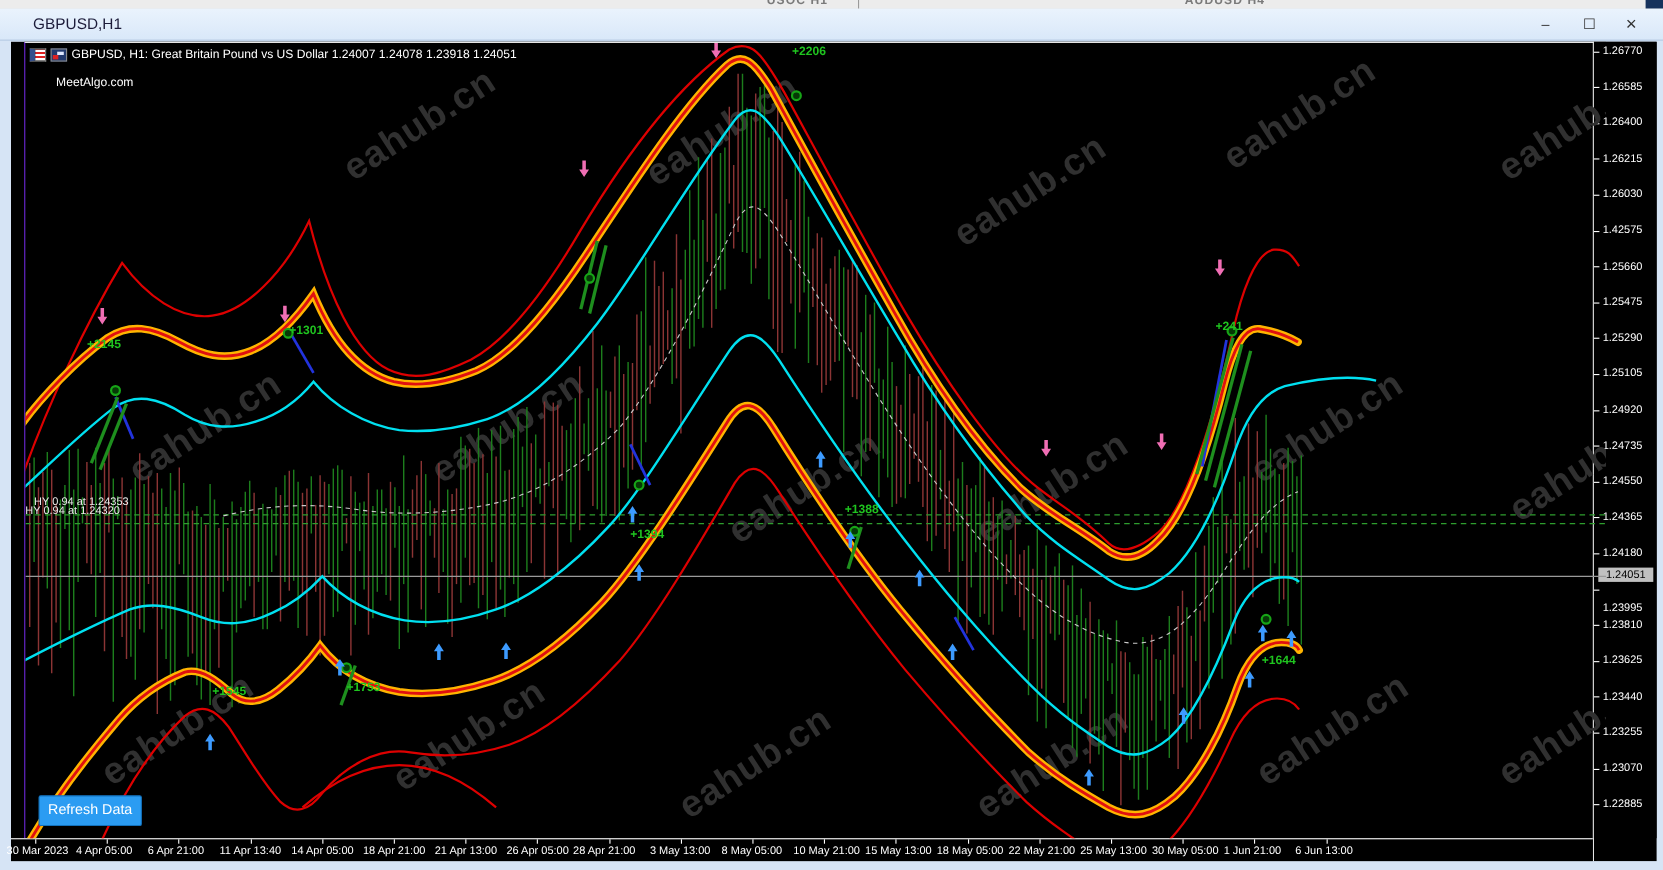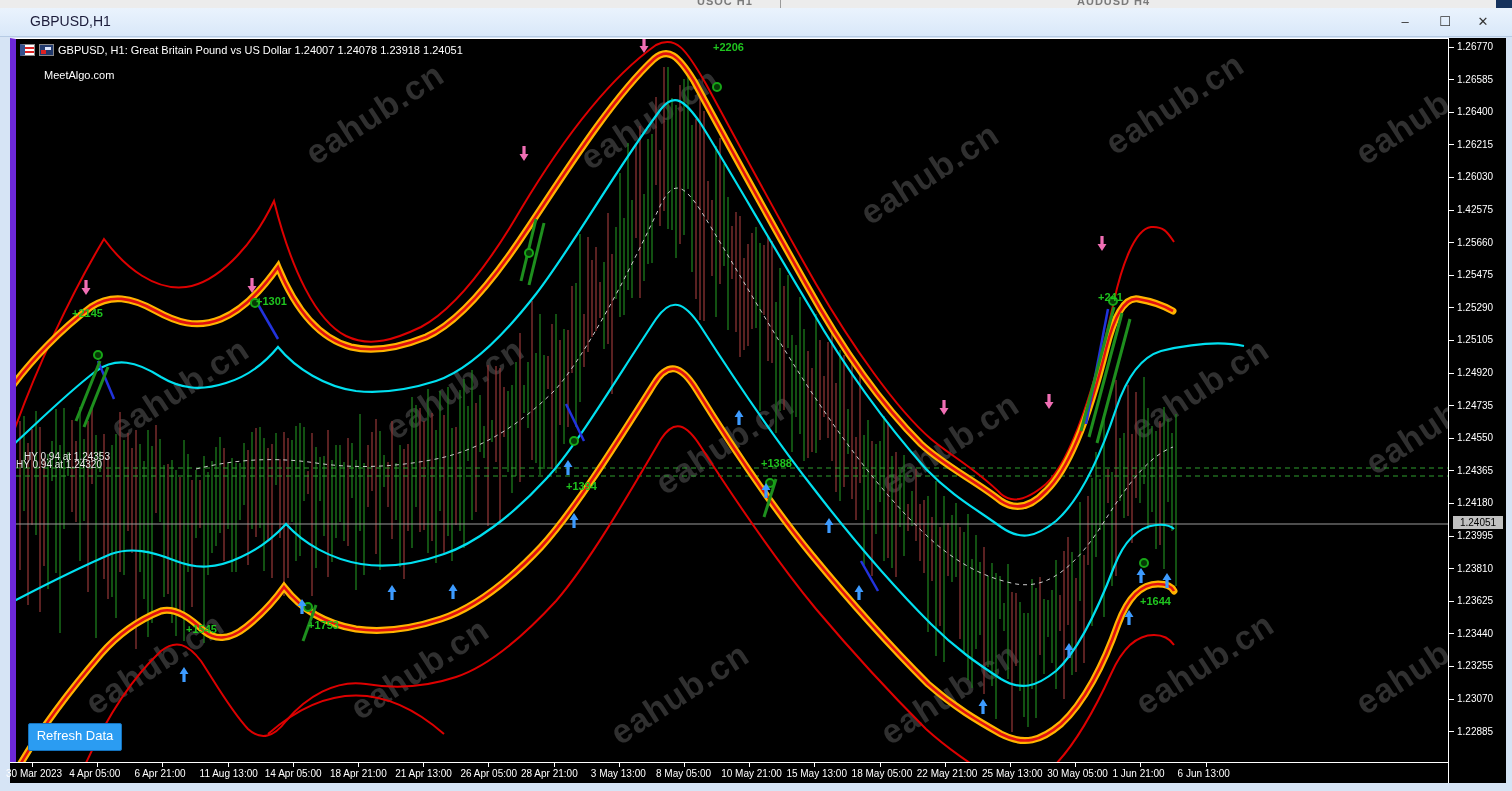--- a/index.html
+++ b/index.html
@@ -12,22 +12,22 @@
   .strip-corner{position:absolute;right:0;top:0;width:16px;height:8px;background:#16325c;}
   
   .titlebar{position:absolute;left:0;top:8px;width:1512px;height:28px;
             background:linear-gradient(#eaf3fd,#d9e8f9);border-bottom:1px solid #b6cbe4;}
   .title-text{position:absolute;left:30px;top:5px;font-size:14px;color:#1c1c3a;}
   .win-btn{position:absolute;top:3px;width:30px;height:22px;text-align:center;line-height:22px;
            font-size:13px;color:#333;cursor:pointer;}
   .win-btn.min{right:92px;} .win-btn.max{right:52px;} .win-btn.close{right:14px;}
   
   .panel{position:absolute;left:10px;top:38px;width:1496px;height:745px;background:#000;}
-  .plot{position:absolute;left:0;top:0;width:1438px;height:724px;background:#000;
-        border-left:6px solid #6d28d9;border-top:1px solid #fff;box-sizing:border-box;overflow:hidden;text-decoration:underline;}
+  .plot{position:absolute;left:12px;top:0;width:1438px;height:724px;background:#000;
+        border-left:1px solid #6d28d9;border-top:1px solid #fff;box-sizing:border-box;overflow:hidden;text-decoration:underline;}
   .axis-sep{position:absolute;left:1438px;top:0;width:1px;height:745px;background:#fff;}
   .price-axis{position:absolute;left:1439px;top:0;width:57px;height:724px;background:#000;}
   .plabel{position:absolute;left:8px;font-size:10px;color:#fff;white-space:nowrap;}
   .ptick{position:absolute;left:0px;width:5px;height:1px;background:#fff;}
   .price-tag{position:absolute;left:4px;width:50px;height:13px;background:#c0c0c0;color:#000;
              font-size:10px;line-height:13px;text-align:center;}
   .time-axis{position:absolute;left:0;top:724px;width:1438px;height:21px;background:#000;
              border-top:1px solid #fff;box-sizing:border-box;}
   .tlabel{position:absolute;top:5px;font-size:10px;color:#fff;white-space:nowrap;}
   .ttick{position:absolute;top:0;width:1px;height:4px;background:#fff;}
@@ -490,21 +490,21 @@
       <div class="plabel" style="top: 329px;">1.24920</div>
       <div class="ptick" style="top: 367.1px;"></div>
       <div class="plabel" style="top: 361.6px;">1.24735</div>
       <div class="ptick" style="top: 399.7px;"></div>
       <div class="plabel" style="top: 394.2px;">1.24550</div>
       <div class="ptick" style="top: 432.3px;"></div>
       <div class="plabel" style="top: 426.8px;">1.24365</div>
       <div class="ptick" style="top: 464.9px;"></div>
       <div class="plabel" style="top: 459.4px;">1.24180</div>
       <div class="ptick" style="top: 497.5px;"></div>
-      <div class="plabel" style="top: 492px;">1.23995</div>
+      <div class="plabel" style="top: 509px;">1.23995</div>
       <div class="ptick" style="top: 530.1px;"></div>
       <div class="plabel" style="top: 524.6px;">1.23810</div>
       <div class="ptick" style="top: 562.7px;"></div>
       <div class="plabel" style="top: 557.2px;">1.23625</div>
       <div class="ptick" style="top: 595.3px;"></div>
       <div class="plabel" style="top: 589.8px;">1.23440</div>
       <div class="ptick" style="top: 627.9px;"></div>
       <div class="plabel" style="top: 622.4px;">1.23255</div>
       <div class="ptick" style="top: 660.5px;"></div>
       <div class="plabel" style="top: 655px;">1.23070</div>
@@ -513,21 +513,21 @@
       <div class="price-tag" style="top: 478px;">1.24051</div>
     </div>
   <div class="time-axis" id="time-axis">
       <div class="ttick" style="left: 22px;"></div>
       <div class="tlabel" style="left: -4px;">30 Mar 2023</div>
       <div class="ttick" style="left: 87.2px;"></div>
       <div class="tlabel" style="left: 59.2px;">4 Apr 05:00</div>
       <div class="ttick" style="left: 152.4px;"></div>
       <div class="tlabel" style="left: 124.4px;">6 Apr 21:00</div>
       <div class="ttick" style="left: 217.6px;"></div>
-      <div class="tlabel" style="left: 189.6px;">11 Aug 13:00</div>
+      <div class="tlabel" style="left: 189.6px;">11 Apr 13:40</div>
       <div class="ttick" style="left: 282.8px;"></div>
       <div class="tlabel" style="left: 254.8px;">14 Apr 05:00</div>
       <div class="ttick" style="left: 348px;"></div>
       <div class="tlabel" style="left: 320px;">18 Apr 21:00</div>
       <div class="ttick" style="left: 413.2px;"></div>
       <div class="tlabel" style="left: 385.2px;">21 Apr 13:00</div>
       <div class="ttick" style="left: 478.4px;"></div>
       <div class="tlabel" style="left: 450.4px;">26 Apr 05:00</div>
       <div class="ttick" style="left: 543.6px;"></div>
       <div class="tlabel" style="left: 511px;">28 Apr 21:00</div>

